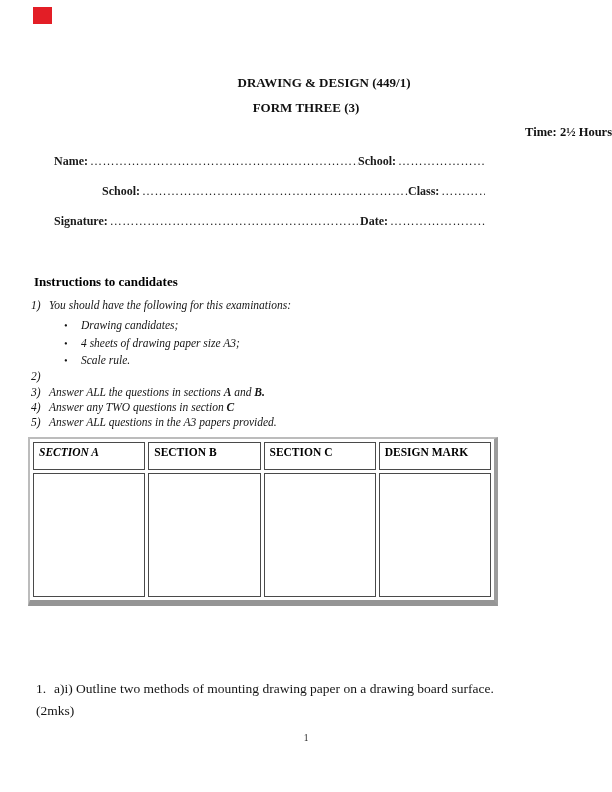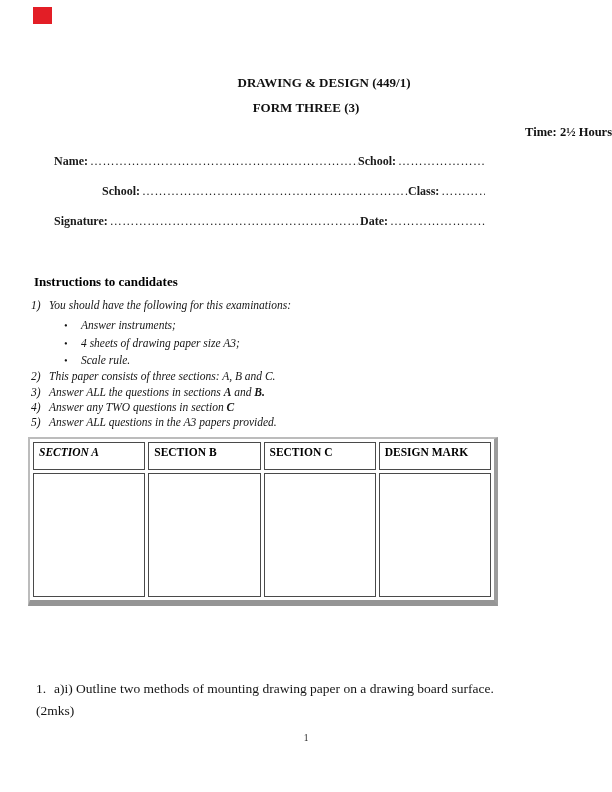--- a/index.html
+++ b/index.html
@@ -148,33 +148,32 @@
     </div>
 
   <div class="instr-heading">Instructions to candidates</div>
   <div class="instr-list">
       <div class="li-num">
         <span class="num">1)</span>
         <span>You should have the following for this examinations:</span>
       </div>
       <div class="li-bullet first">
         <span class="blt">•</span>
-        <span>Answer instruments;</span>
+        <span>Drawing candidates;</span>
       </div>
       <div class="li-bullet">
         <span class="blt">•</span>
         <span>4 sheets of drawing paper size A3;</span>
       </div>
       <div class="li-bullet">
         <span class="blt">•</span>
         <span>Scale rule.</span>
       </div>
       <div class="li-num">
         <span class="num">2)</span>
-        <span>This paper consists of three sections: A, B and C.</span>
       </div>
       <div class="li-num">
         <span class="num">3)</span>
         <span>Answer ALL the questions in sections <b>A</b> and <b>B.</b></span>
       </div>
       <div class="li-num">
         <span class="num">4)</span>
         <span>Answer any TWO questions in section <b>C</b></span>
       </div>
       <div class="li-num">

